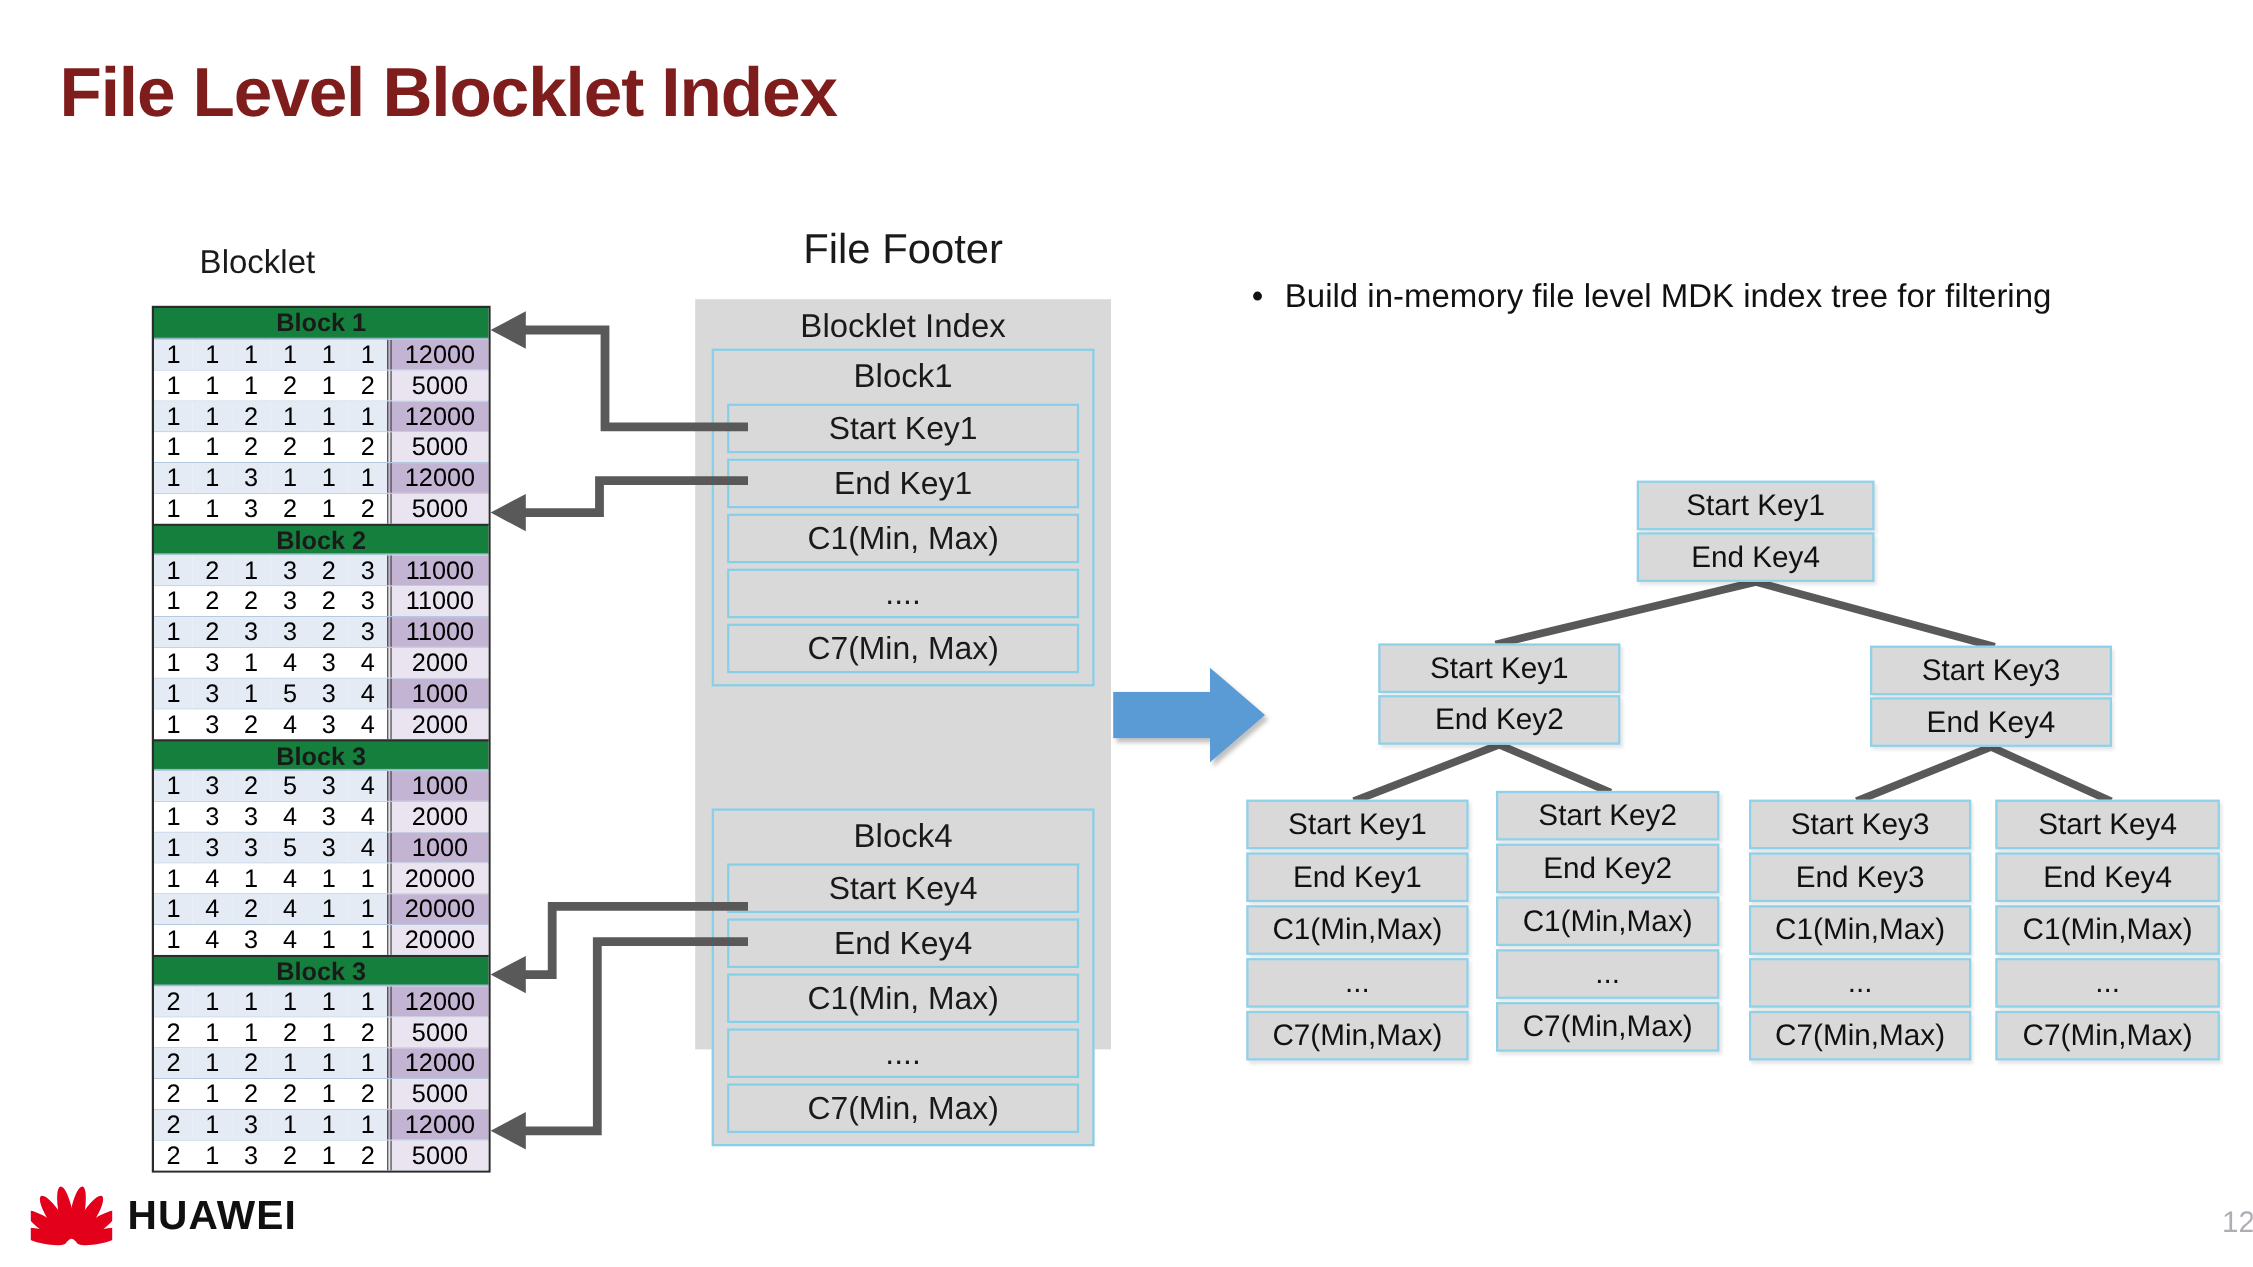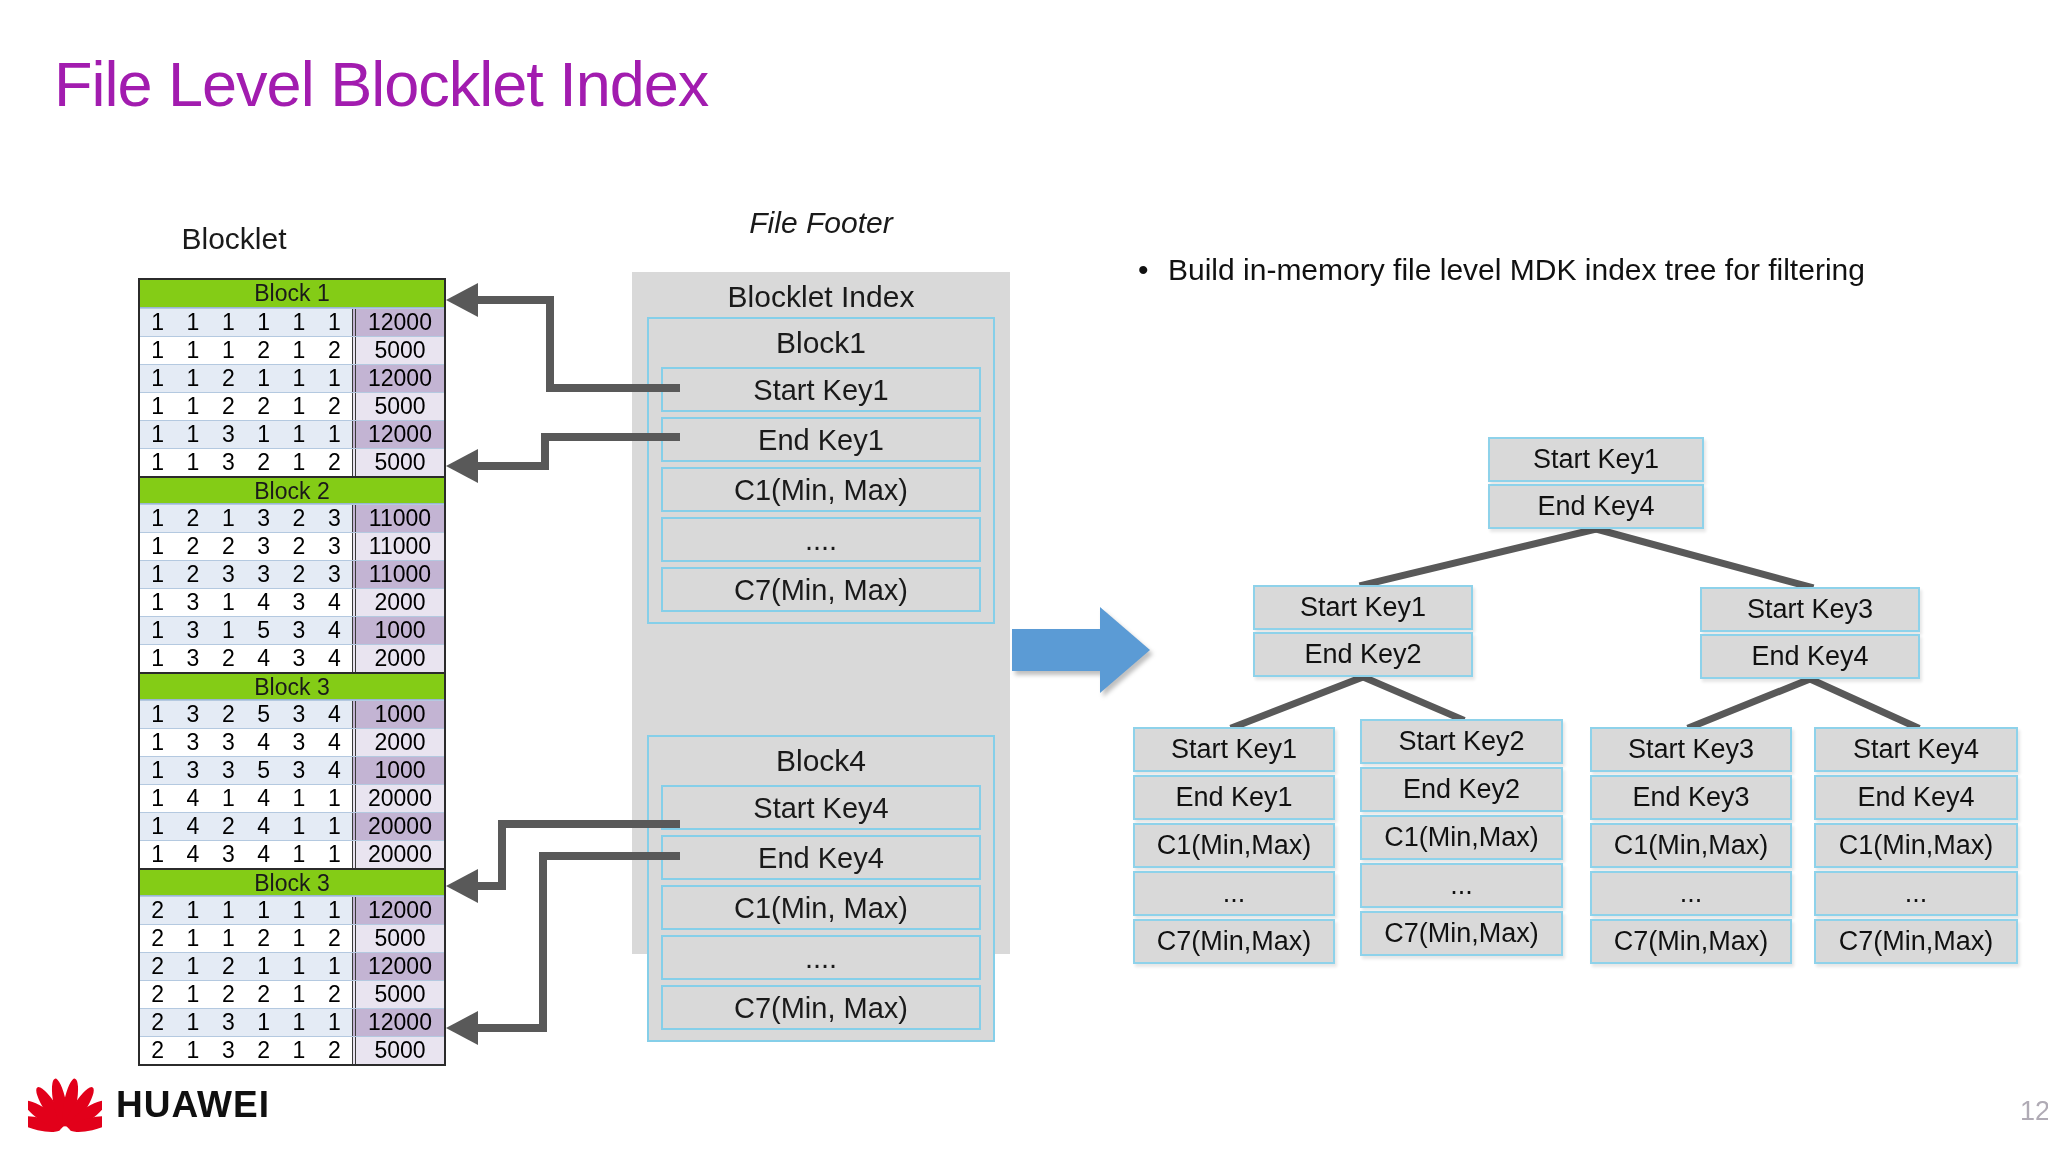--- a/index.html
+++ b/index.html
@@ -5,41 +5,41 @@
   html,body { margin:0; padding:0; background:#ffffff; }
   #canvas {
     position:relative; width:2048px; height:1152px;
     background:#ffffff; overflow:hidden;
     font-family:"Liberation Sans","DejaVu Sans",sans-serif;
     color:#1a1a1a;
   }
   
   .slide-title {
     position:absolute; left:54px; top:48px;
-    font-size:63px; font-weight:400; color:#a21caf;
+    font-size:63px; font-weight:700; color:#7f1d1d;
     letter-spacing:-1px;
   }
   
   .blocklet-label {
     position:absolute; left:126px; top:222px; width:216px;
     text-align:center; font-size:30px; color:#1a1a1a;
   }
   .filefooter-label {
     position:absolute; left:632px; top:206px; width:378px;
-    text-align:center; font-size:30px; color:#1a1a1a;font-style:italic;
+    text-align:center; font-size:38px; color:#1a1a1a;
   }
   
   .btable {
     position:absolute; left:138px; top:278px; width:308px;
     border:2px solid #2b2b2b; box-sizing:border-box;
     background:#ffffff;
   }
   .bheader {
     height:28px; line-height:27px; text-align:center;
-    background:#84cc16; font-weight:400; font-size:23px;
+    background:#15803d; font-weight:700; font-size:23px;
     border-top:2px solid #2b2b2b; border-bottom:1px solid #9ab6d4;
     box-sizing:border-box;
   }
   .btable > .bheader:first-child { border-top:none; }
   .trow { display:flex; height:28px; box-sizing:border-box; border-top:1px solid #b4c9e0; }
   .trow:first-of-type { border-top:none; }
   .trow.odd  .ncell { background:#e4ebf5; }
   .trow.even .ncell { background:#ffffff; }
   .trow.odd  .vcell { background:#c3b4d3; }
   .trow.even .vcell { background:#e9e4f0; }

